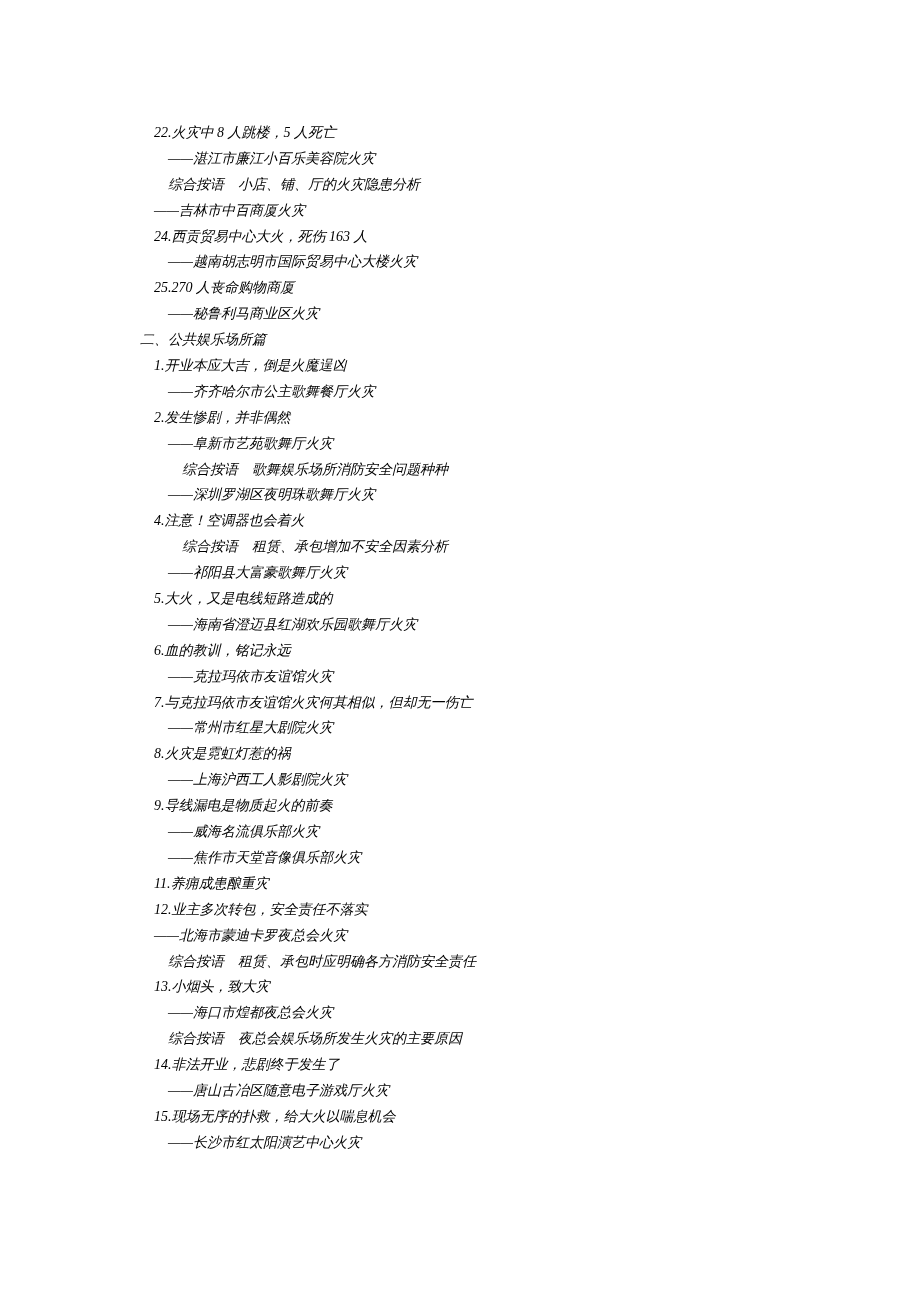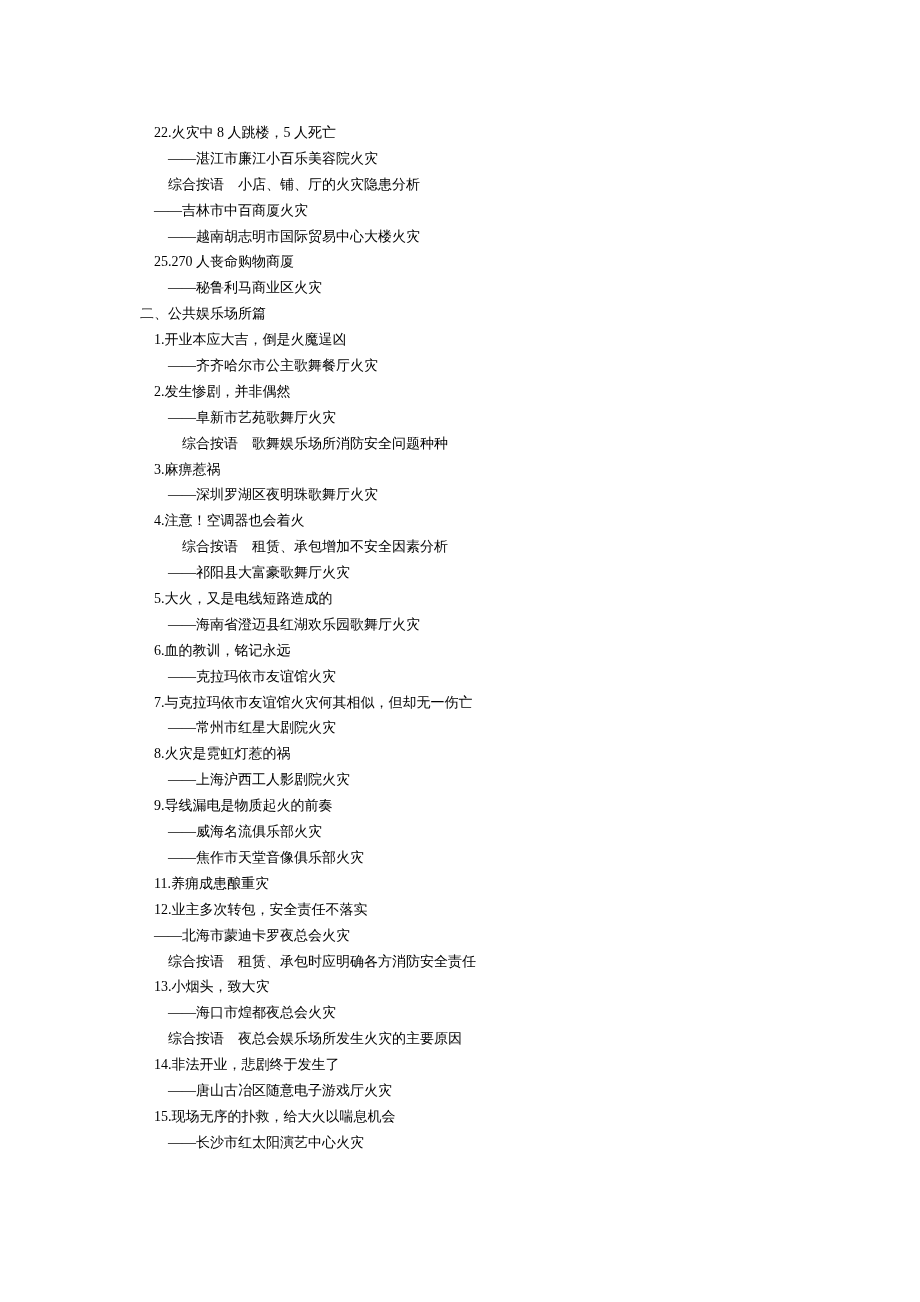--- a/index.html
+++ b/index.html
@@ -13,41 +13,42 @@
   }
   .page {
     width: 920px;
     min-height: 1302px;
     padding: 120px 140px 80px 140px;
     box-sizing: border-box;
   }
   .line {
     display: block;
     white-space: pre;
+    font-style: italic;
   }
 </style>
 </head>
 <body>
 
 <div class="page">
   <div id="content">
       <span class="line">　22.火灾中 8 人跳楼，5 人死亡</span>
       <span class="line">　　——湛江市廉江小百乐美容院火灾</span>
       <span class="line">　　综合按语　小店、铺、厅的火灾隐患分析</span>
       <span class="line">　——吉林市中百商厦火灾</span>
+      <span class="line">　24.西贡贸易中心大火，死伤 163 人</span>
       <span class="line">　　——越南胡志明市国际贸易中心大楼火灾</span>
       <span class="line">　25.270 人丧命购物商厦</span>
       <span class="line">　　——秘鲁利马商业区火灾</span>
       <span class="line">二、公共娱乐场所篇</span>
       <span class="line">　1.开业本应大吉，倒是火魔逞凶</span>
       <span class="line">　　——齐齐哈尔市公主歌舞餐厅火灾</span>
       <span class="line">　2.发生惨剧，并非偶然</span>
       <span class="line">　　——阜新市艺苑歌舞厅火灾</span>
       <span class="line">　　　综合按语　歌舞娱乐场所消防安全问题种种</span>
-      <span class="line">　3.麻痹惹祸</span>
       <span class="line">　　——深圳罗湖区夜明珠歌舞厅火灾</span>
       <span class="line">　4.注意！空调器也会着火</span>
       <span class="line">　　　综合按语　租赁、承包增加不安全因素分析</span>
       <span class="line">　　——祁阳县大富豪歌舞厅火灾</span>
       <span class="line">　5.大火，又是电线短路造成的</span>
       <span class="line">　　——海南省澄迈县红湖欢乐园歌舞厅火灾</span>
       <span class="line">　6.血的教训，铭记永远</span>
       <span class="line">　　——克拉玛依市友谊馆火灾</span>
       <span class="line">　7.与克拉玛依市友谊馆火灾何其相似，但却无一伤亡</span>
       <span class="line">　　——常州市红星大剧院火灾</span>

